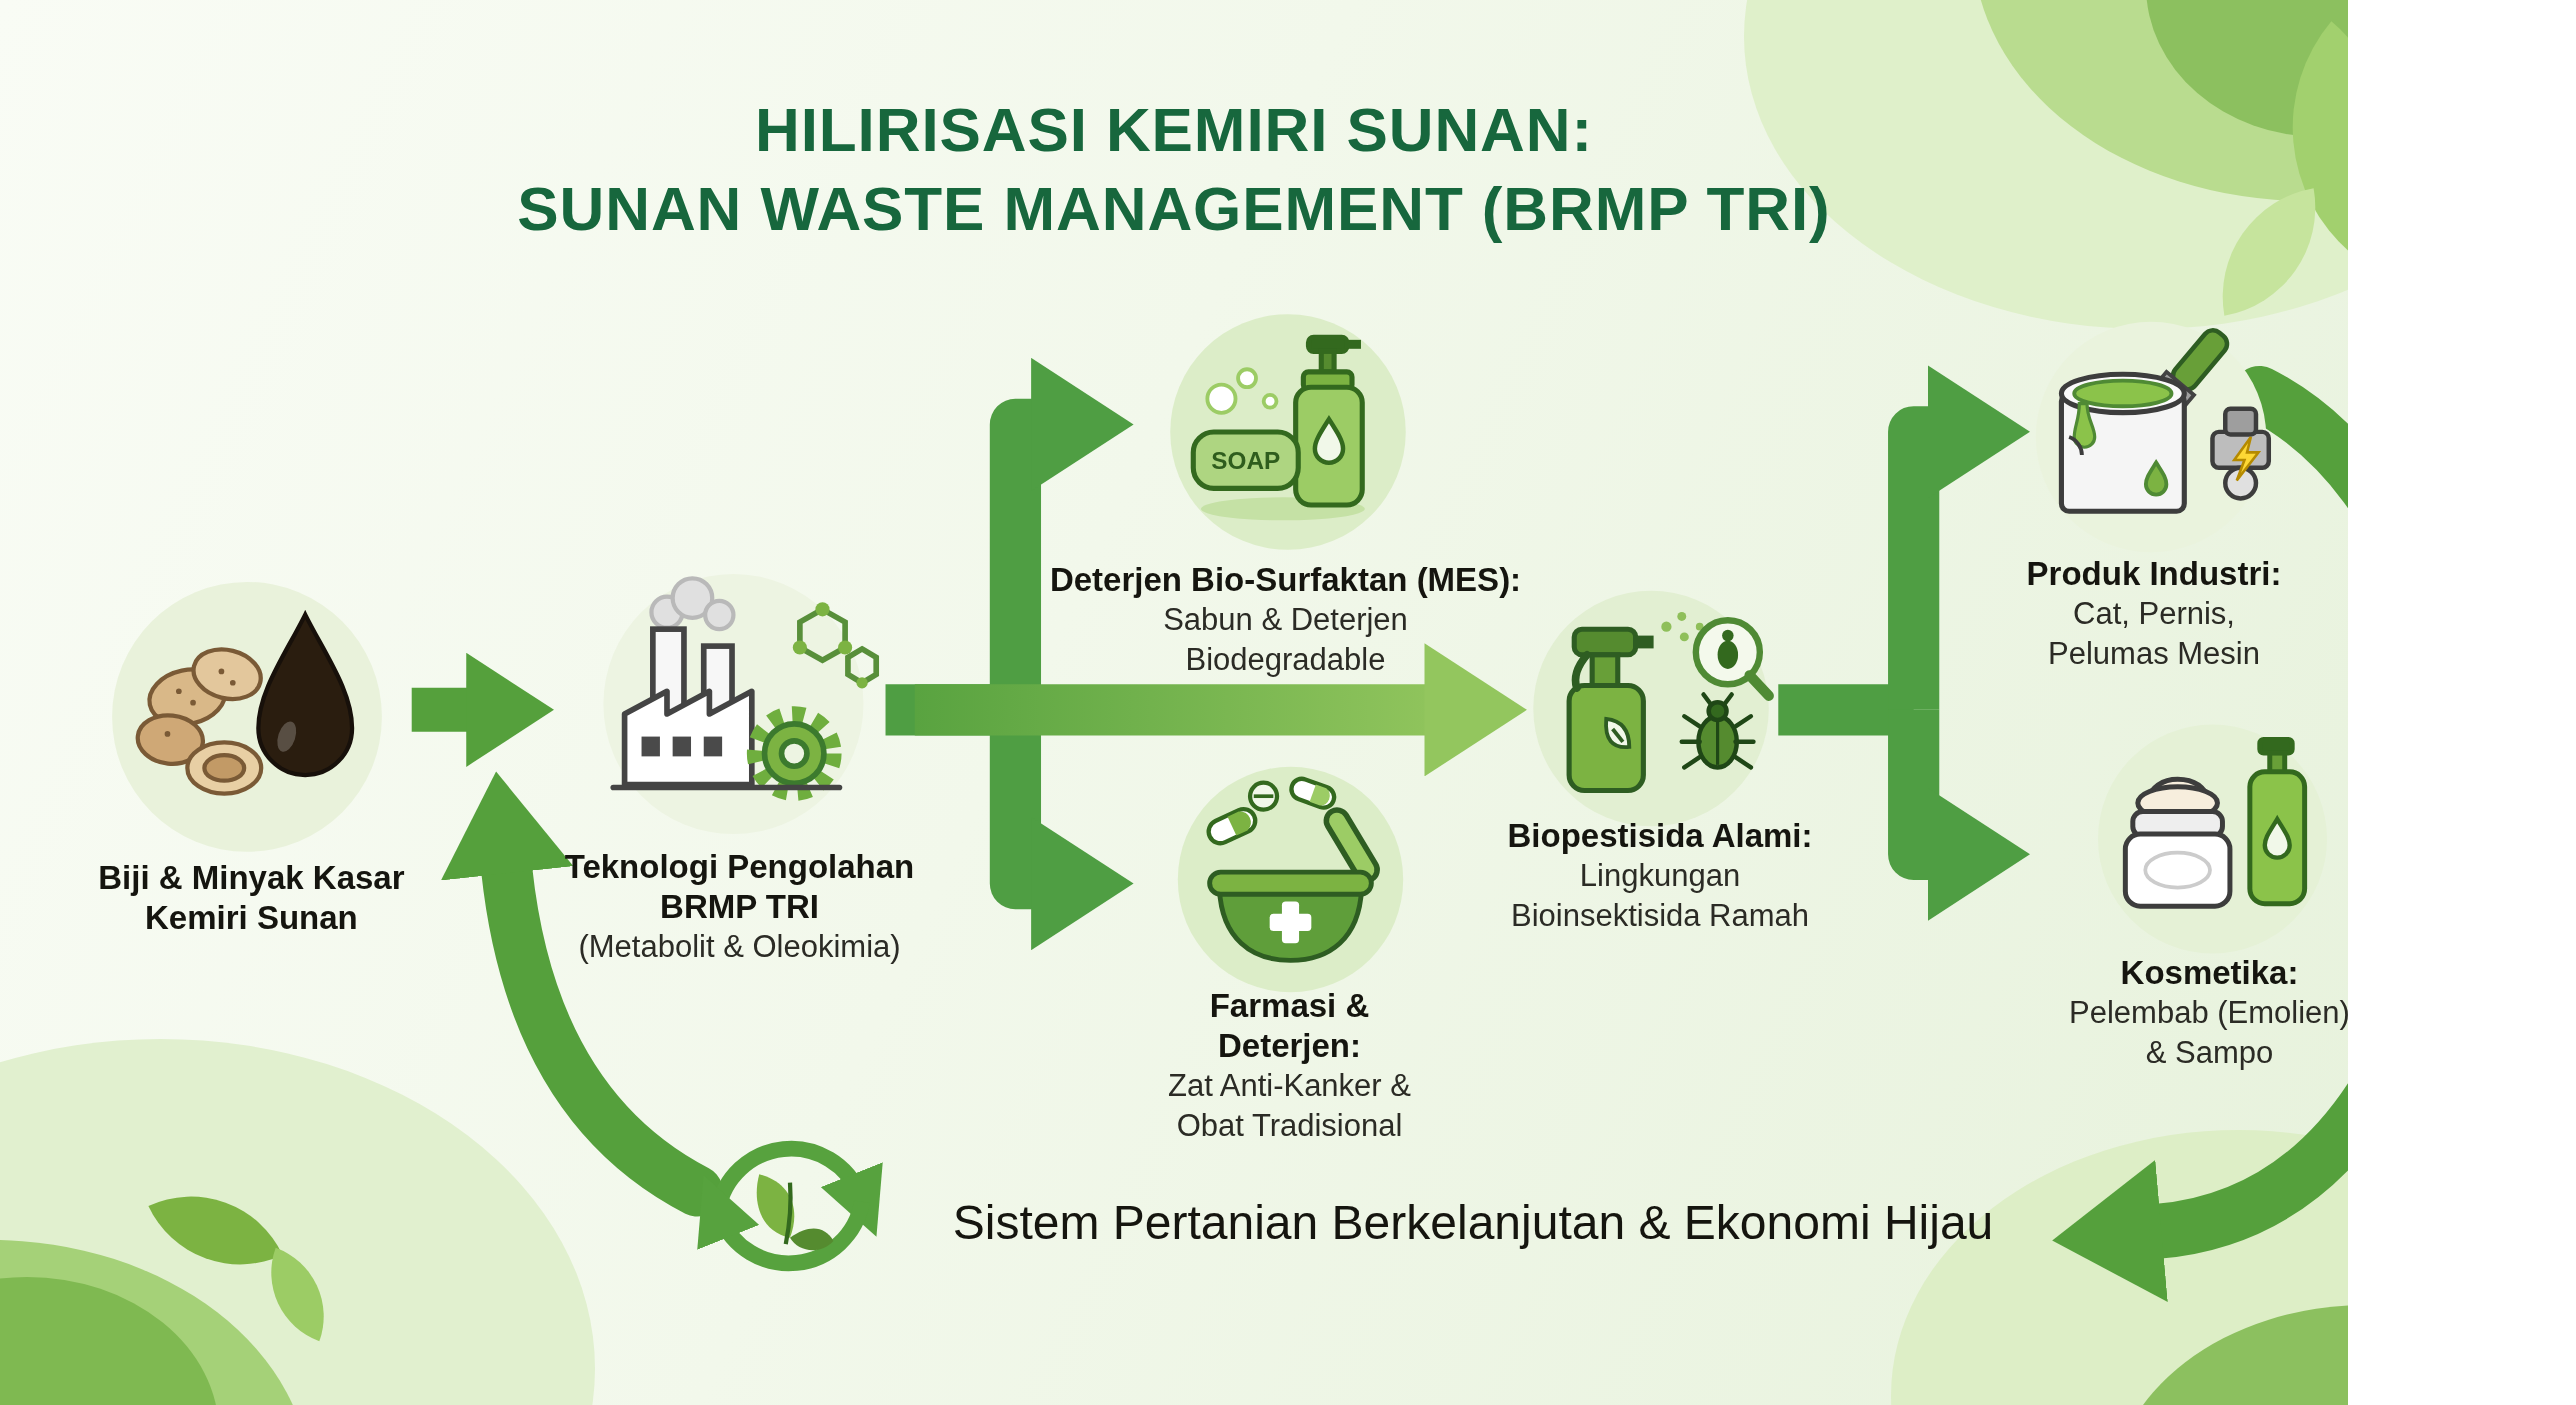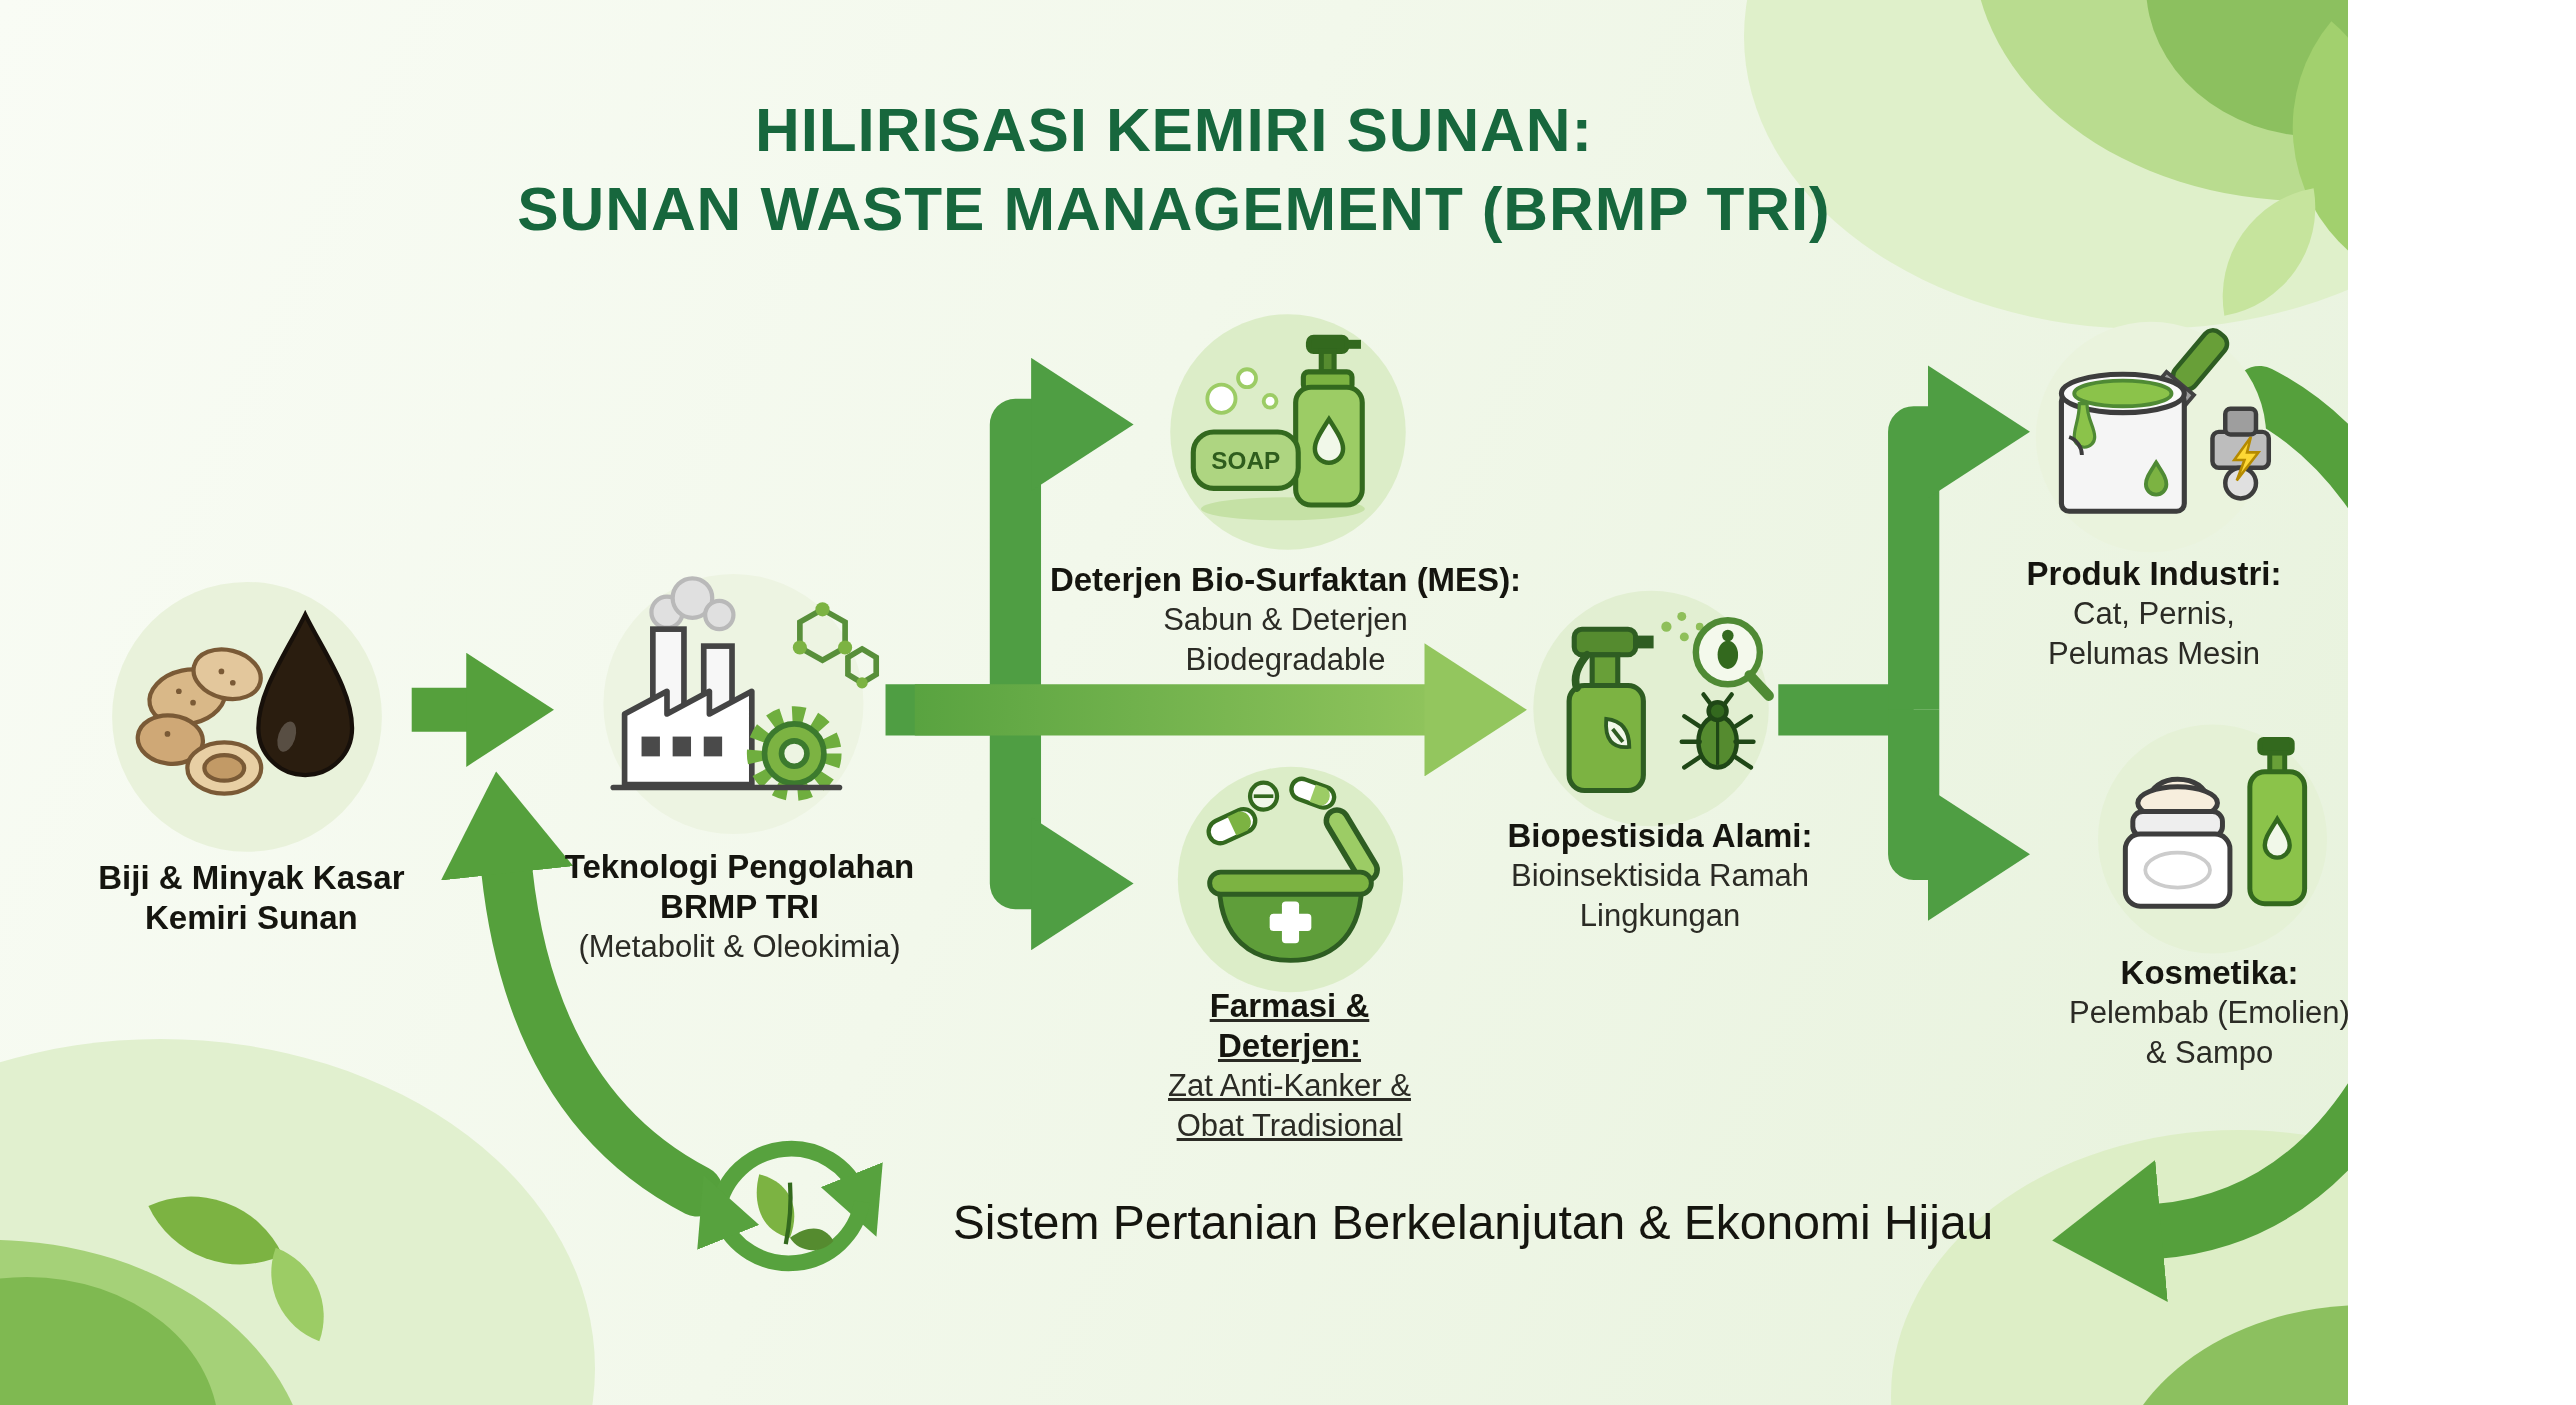--- a/index.html
+++ b/index.html
@@ -306,31 +306,31 @@
     <div class="h">BRMP TRI</div>
     <div>(Metabolit &amp; Oleokimia)</div>
   </div>
 
   <div class="label" style="left:970px; top:560px; width:631px;">
     <div class="h">Deterjen Bio-Surfaktan (MES):</div>
     <div>Sabun &amp; Deterjen</div>
     <div>Biodegradable</div>
   </div>
 
-  <div class="label" style="left:1079px; top:986px; width:421px;text-decoration:underline;">
+  <div class="label" style="left:1079px; top:986px; width:421px;">
     <div class="h">Farmasi &amp;</div>
     <div class="h">Deterjen:</div>
     <div>Zat Anti-Kanker &amp;</div>
     <div>Obat Tradisional</div>
   </div>
 
   <div class="label" style="left:1413px; top:816px; width:494px;">
     <div class="h">Biopestisida Alami:</div>
+    <div>Lingkungan</div>
     <div>Bioinsektisida Ramah</div>
-    <div>Lingkungan</div>
   </div>
 
   <div class="label" style="left:1930px; top:554px; width:448px;">
     <div class="h">Produk Industri:</div>
     <div>Cat, Pernis,</div>
     <div>Pelumas Mesin</div>
   </div>
 
   <div class="label" style="left:1958px; top:953px; width:503px;">
     <div class="h">Kosmetika:</div>

